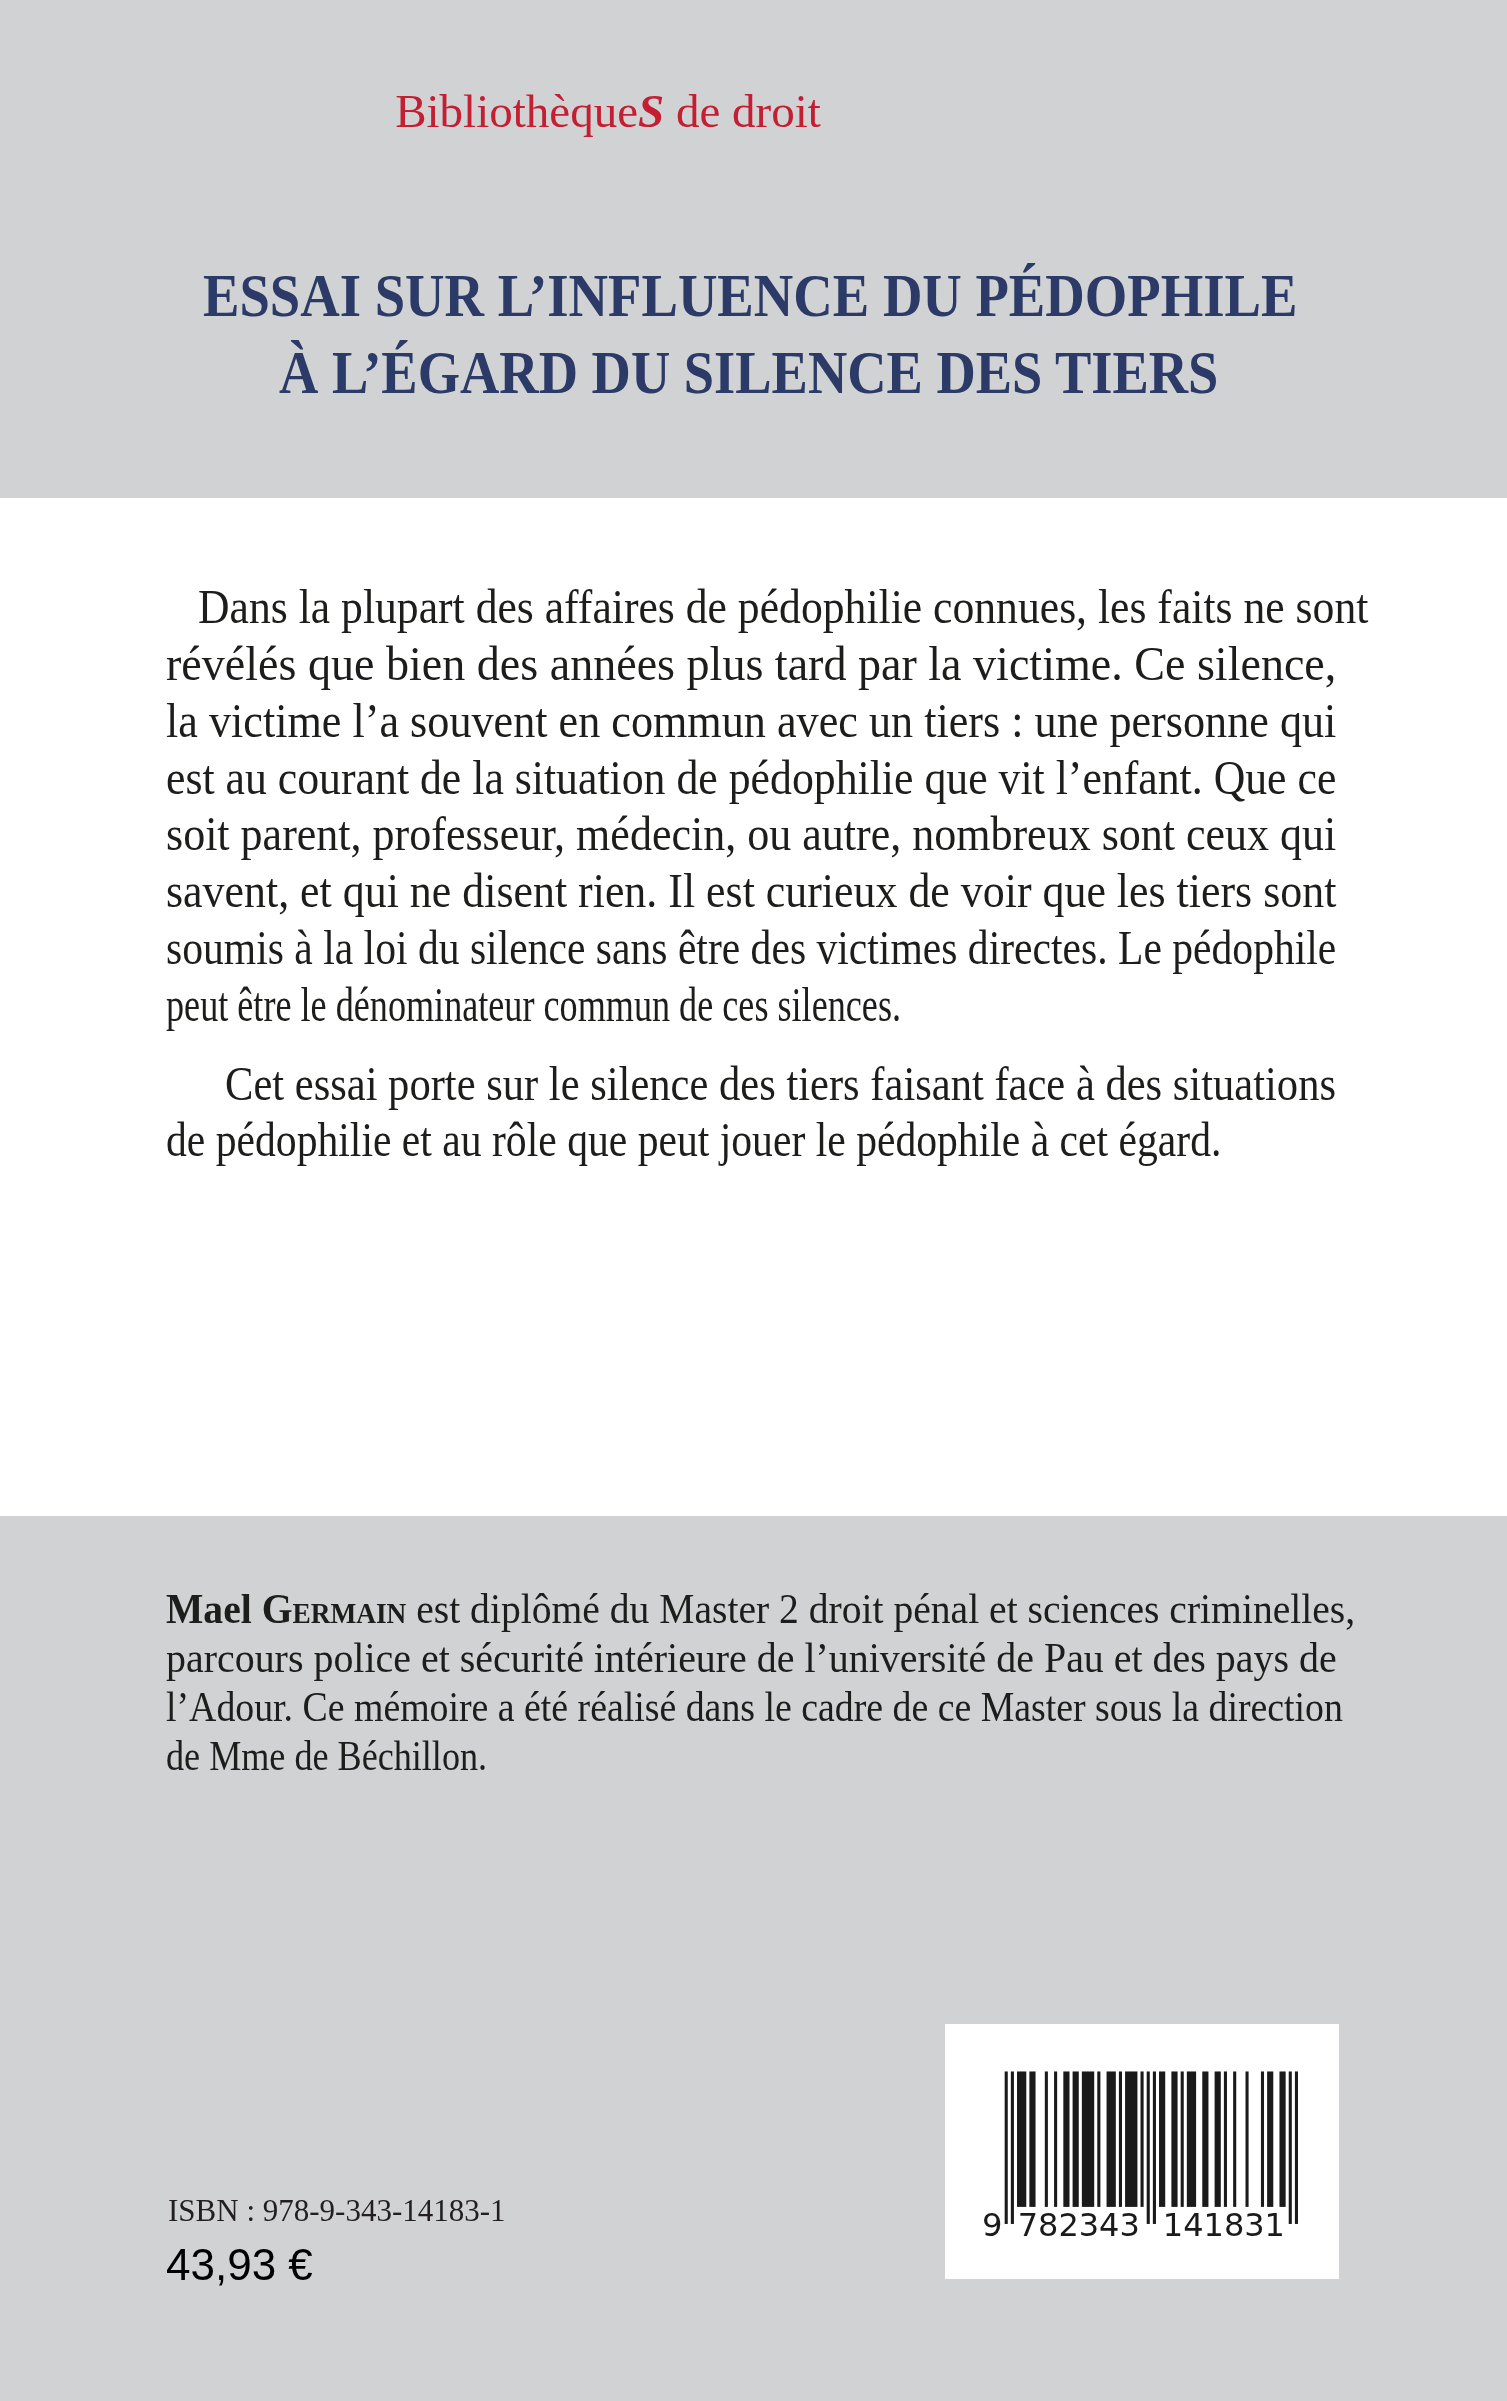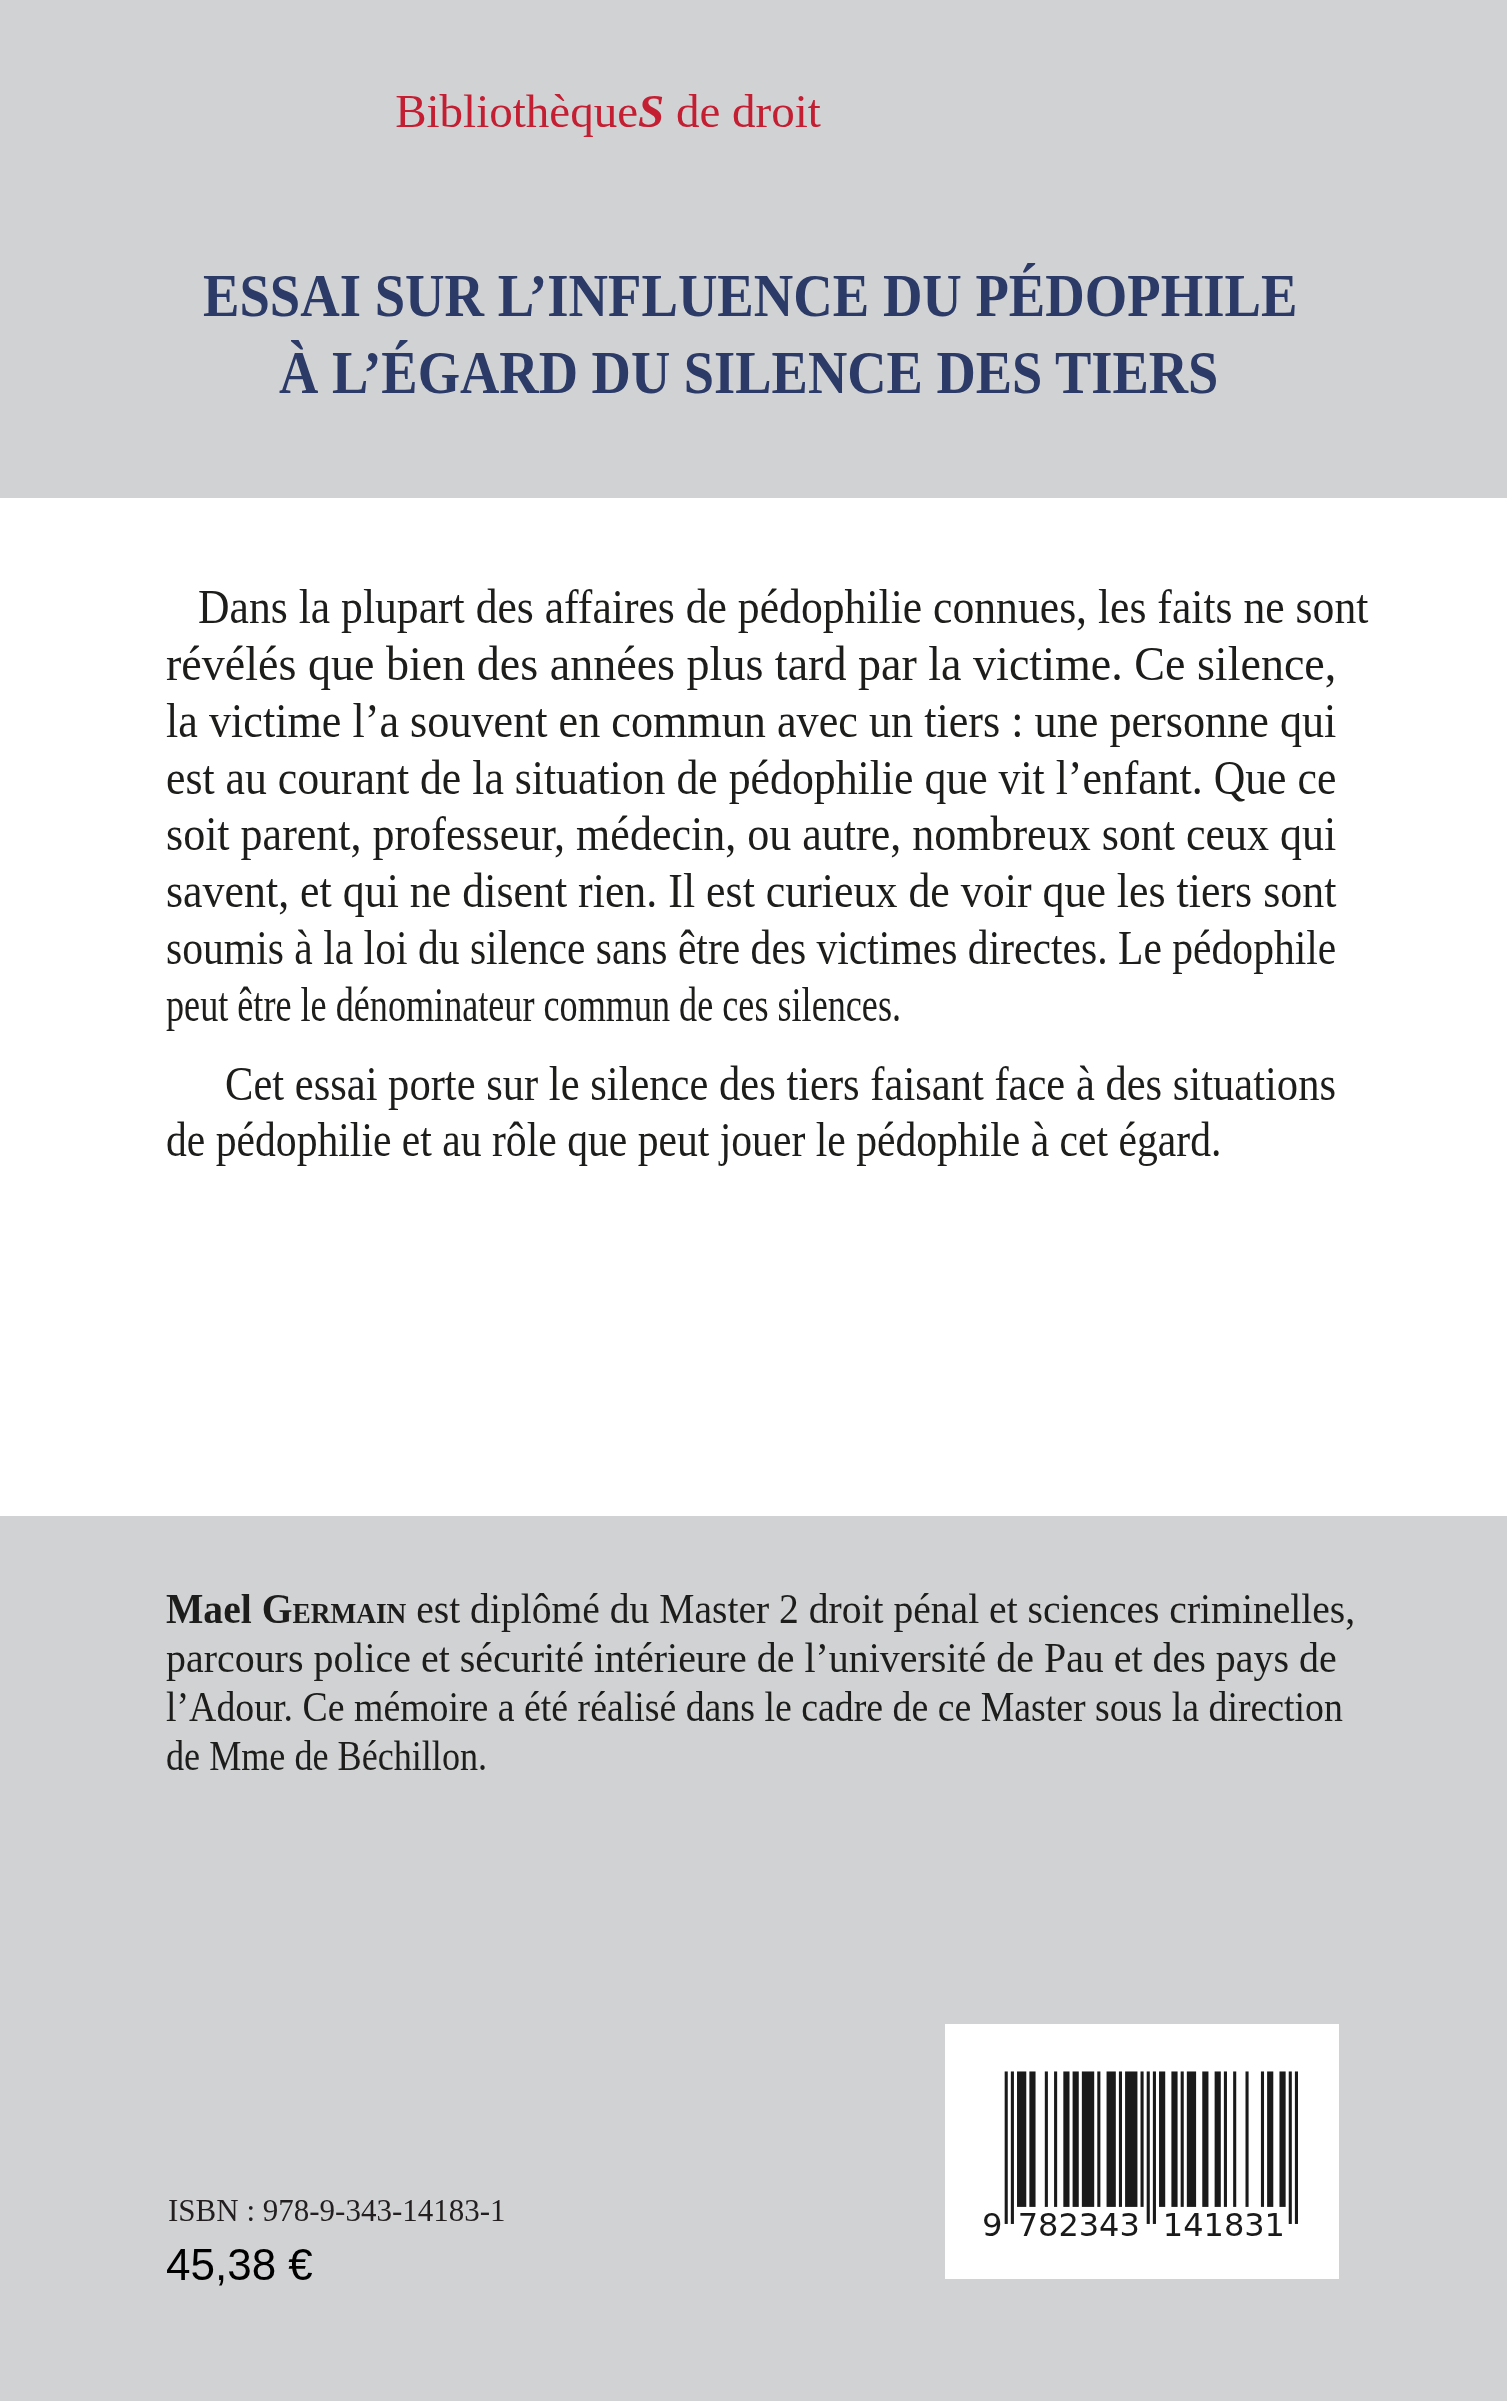--- a/index.html
+++ b/index.html
@@ -74,21 +74,21 @@
 </div>
 
 <div>
   <div class="fitline bio-line" style="left: 166px; top: 1585px;"><span class="inner" style="transform: scaleX(0.942661);"><span class="author-first">Mael</span> <span class="author-last">Germain</span><span> est diplômé du Master 2 droit pénal et sciences criminelles,</span></span></div>
   <div class="fitline bio-line" style="left: 166px; top: 1634px;"><span class="inner" style="transform: scaleX(0.950563);">parcours police et sécurité intérieure de l’université de Pau et des pays de</span></div>
   <div class="fitline bio-line" style="left: 166px; top: 1683px;"><span class="inner" style="transform: scaleX(0.900255);">l’Adour. Ce mémoire a été réalisé dans le cadre de ce Master sous la direction</span></div>
   <div class="fitline bio-line" style="left: 166px; top: 1732px;"><span class="inner" style="transform: scaleX(0.860215);">de Mme de Béchillon.</span></div>
 </div>
 
 <div id="isbn" class="abs">ISBN : 978-9-343-14183-1</div>
-<div id="price" class="abs">45,38 €</div>
+<div id="price" class="abs">43,93 €</div>
 
 <div id="barcode-box">
   <svg id="barcode-svg" width="394" height="255" viewBox="0 0 416 269">
       <rect x="63.00" y="50" width="3.26" height="161" fill="#1a1a1a"></rect>
       <rect x="69.52" y="50" width="3.26" height="161" fill="#1a1a1a"></rect>
       <rect x="76.04" y="50" width="9.78" height="143" fill="#1a1a1a"></rect>
       <rect x="89.08" y="50" width="6.52" height="143" fill="#1a1a1a"></rect>
       <rect x="105.38" y="50" width="3.26" height="143" fill="#1a1a1a"></rect>
       <rect x="115.16" y="50" width="3.26" height="143" fill="#1a1a1a"></rect>
       <rect x="124.94" y="50" width="6.52" height="143" fill="#1a1a1a"></rect>

